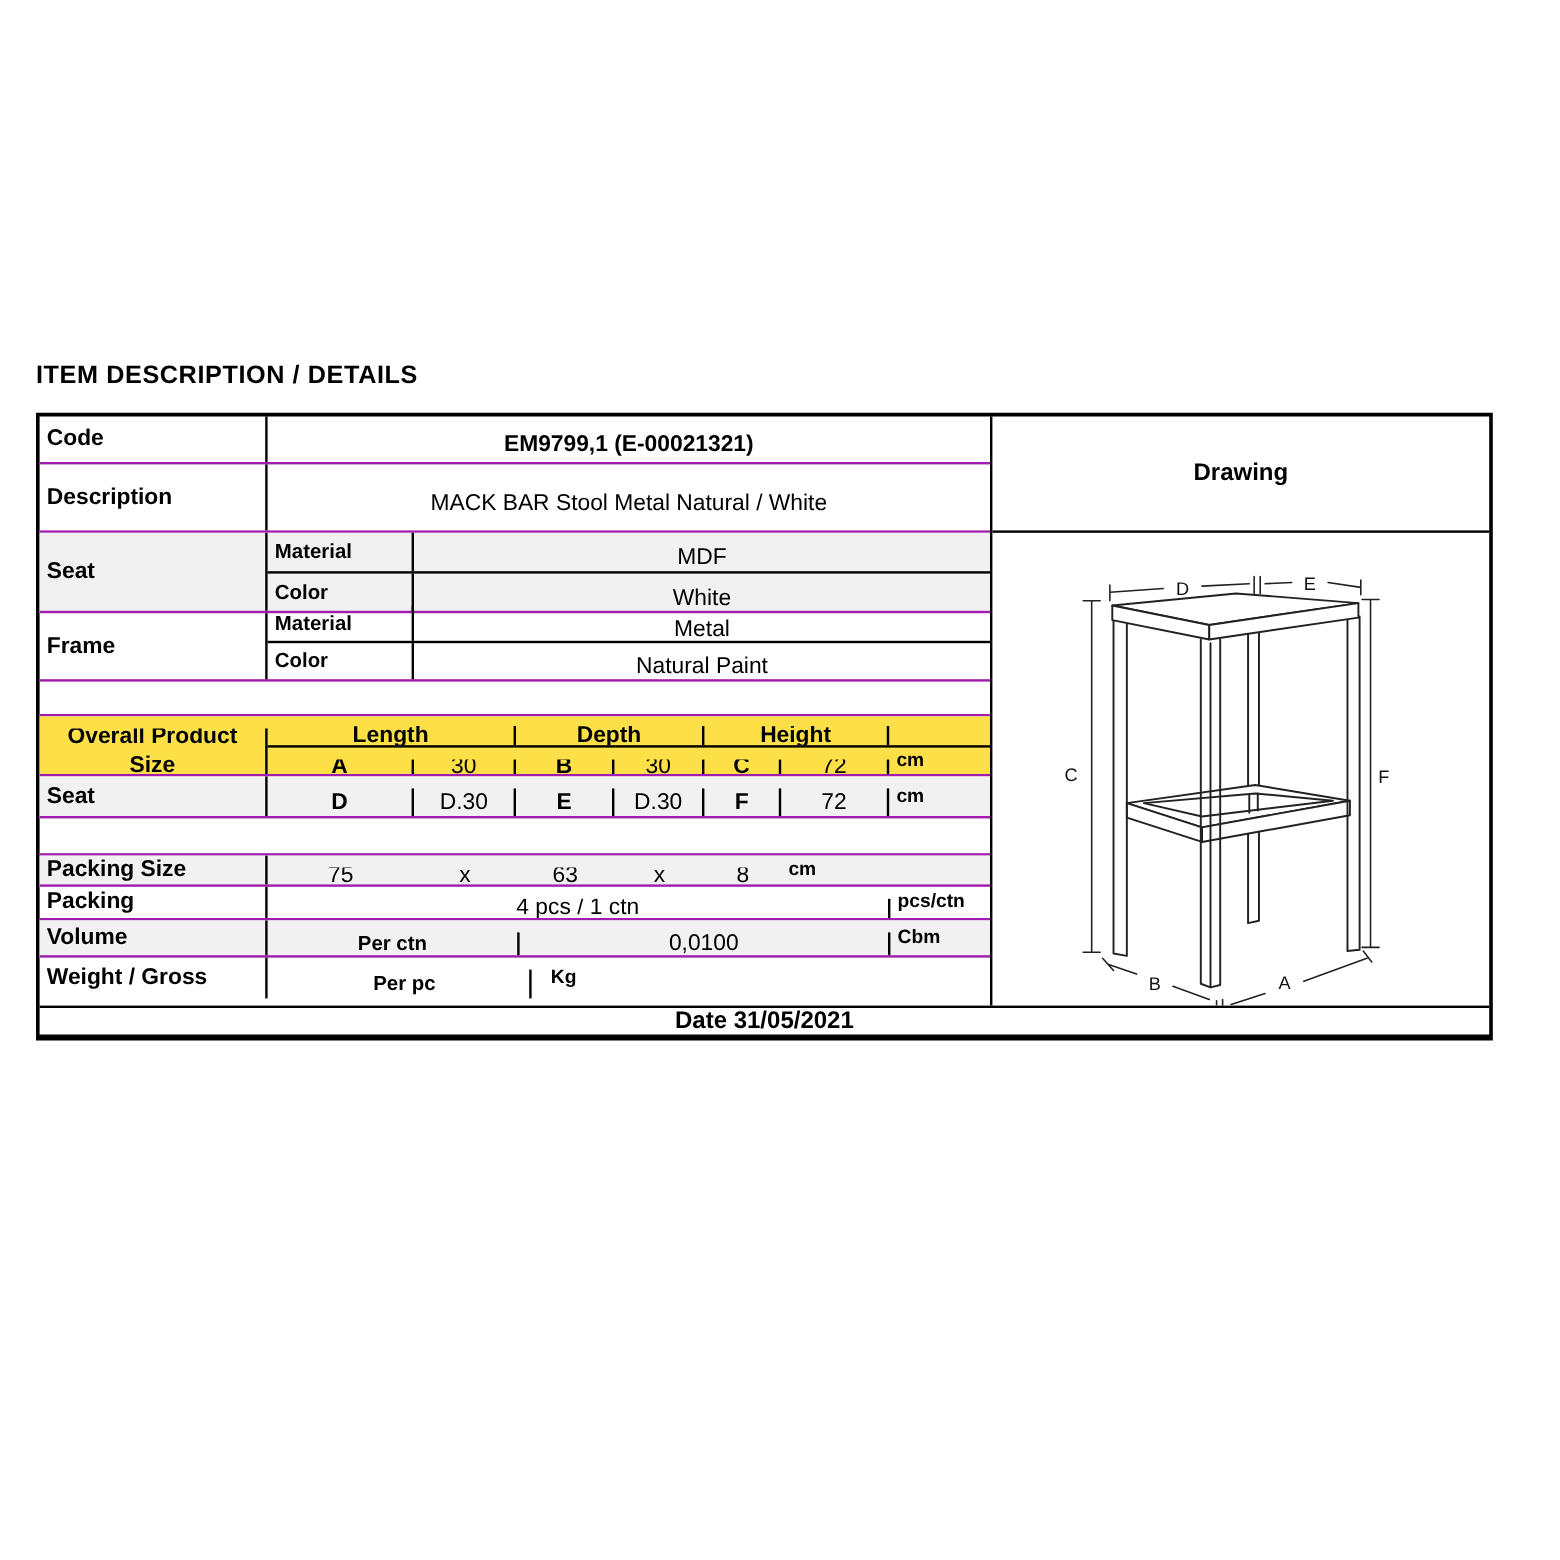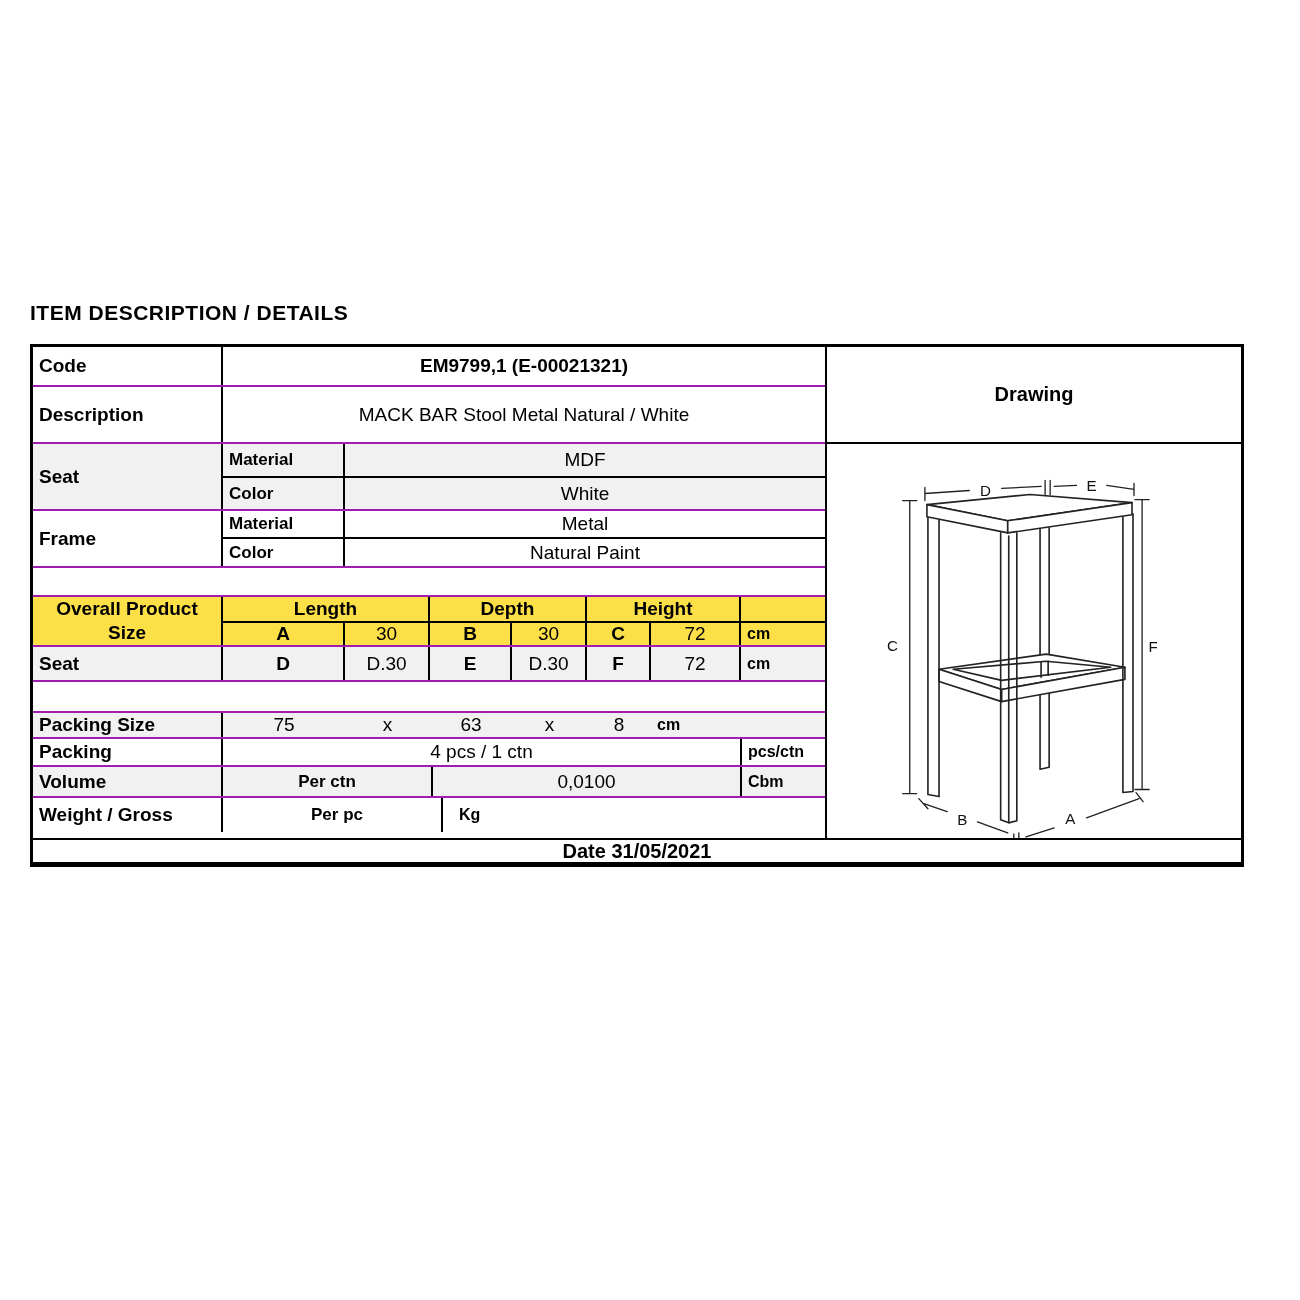--- a/index.html
+++ b/index.html
@@ -9,28 +9,28 @@
              font-size:21px;font-weight:bold;letter-spacing:.5px;}
   .spec-table{position:absolute;left:30px;top:344px;width:1208px;height:515px;
               border:3px solid #000;border-bottom:5px solid #000;box-sizing:content-box;}
   .main{display:flex;width:100%;height:491px;}
   .left{width:794px;border-right:2px solid #000;box-sizing:border-box;}
   .row{display:flex;border-bottom:2px solid #a21caf;box-sizing:border-box;width:792px;}
   .row.last{border-bottom:none;gap:10px;}
   .cell{box-sizing:border-box;display:flex;align-items:center;overflow:hidden;}
   .br{border-right:2px solid #000;}
   .bold{font-weight:bold;}
-  .center{justify-content:center;text-align:center;}
+  .center{justify-content:center;text-align:center;margin-top:10px;}
   .padl{padding-left:6px;}
   .shade{background:#f1f1f1;}
   .yellow{background:#fde047;}
   .fs19{font-size:19px;} .fs17{font-size:17px;} .fs16{font-size:16px;}
   .c-label{width:190px;}
   .c-rest{flex:1;}
-  .subcol{width:602px;display:flex;flex-direction:column;}
+  .subcol{width:602px;display:flex;flex-direction:column;justify-content:flex-end;}
   .subrow{display:flex;box-sizing:border-box;}
   .c-sub{width:122px;}
   .c-v1{width:85px;} .c-v2{width:82px;} .c-v3{width:75px;} .c-v4{width:64px;} .c-v5{width:90px;}
   .c-len{width:207px;} .c-dep{width:157px;} .c-hei{width:154px;}
   .c-basis{width:210px;} .c-val{width:309px;} .c-merged{width:519px;}
   .twoline{flex-direction:column;justify-content:center;line-height:1.25;}
   .drawing-col{flex:1;display:flex;flex-direction:column;box-sizing:border-box;}
   .drawing-header{height:97px;border-bottom:2px solid #000;display:flex;align-items:center;
                   justify-content:center;font-weight:bold;font-size:20px;box-sizing:border-box;}
   .drawing-body{flex:1;position:relative;}

